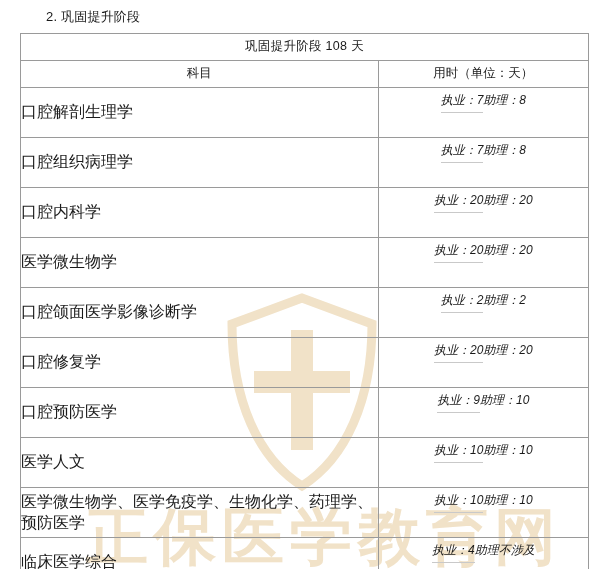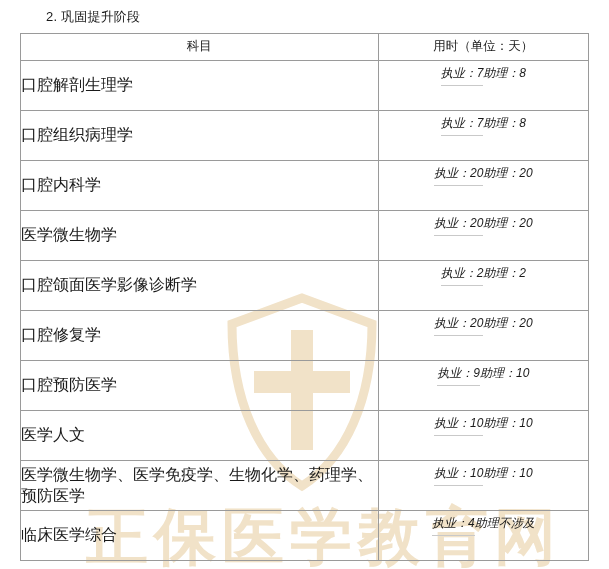--- a/index.html
+++ b/index.html
@@ -131,20 +131,23 @@
 
   <div class="heading">2. 巩固提升阶段</div>
 
   <table class="sched">
     <colgroup>
       <col class="col-subject">
       <col class="col-dur">
     </colgroup>
     <tbody>
       <tr>
+        <td class="title-cell" colspan="2">巩固提升阶段 108 天</td>
+      </tr>
+      <tr>
         <td class="hdr-cell">科目</td>
         <td class="hdr-cell">用时（单位：天）</td>
       </tr>
 
       <tr>
         <td class="subject-cell">口腔解剖生理学</td>
         <td class="dur-cell">
           <div class="dur-wrap">
             <div class="dur-line first">执业：7</div>
             <div class="dur-line">助理：8</div>

